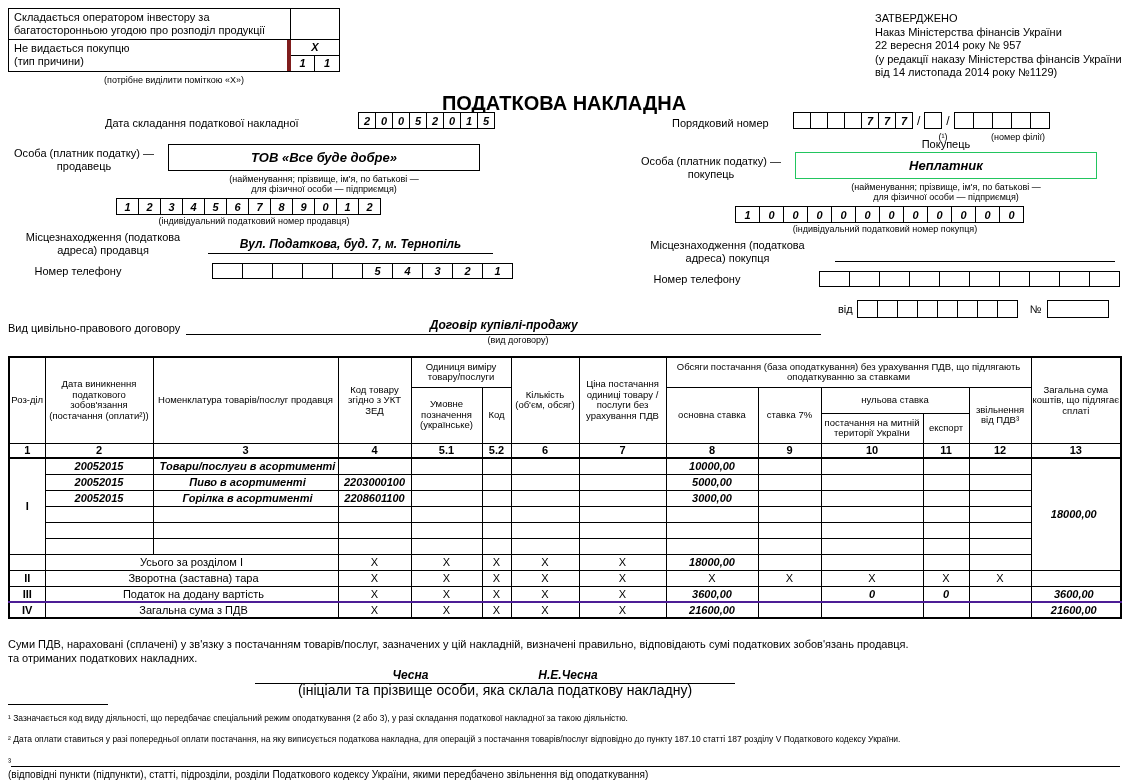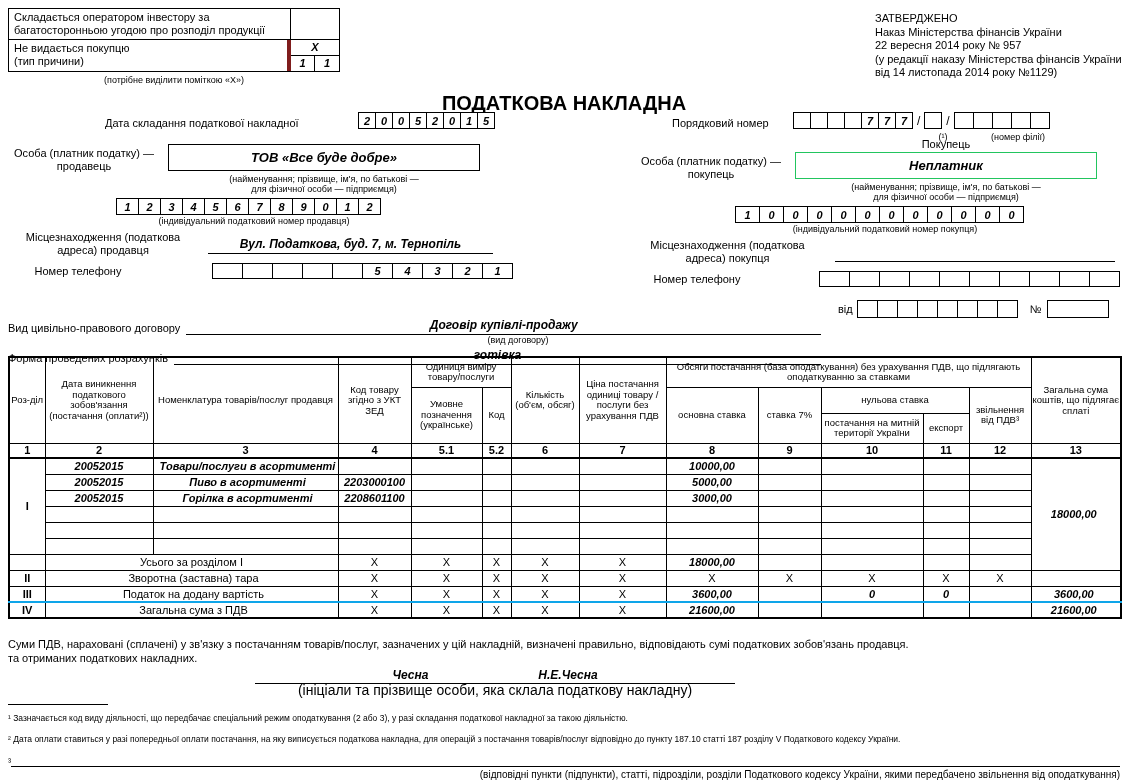--- a/index.html
+++ b/index.html
@@ -55,36 +55,36 @@
     font-weight:bold; text-align:center; height:15px; }
   #main-table tr.br { height:16px; }
   #main-table tr.br td { font-size:11px; text-align:center; vertical-align:middle; }
   #main-table td.v  { font-weight:bold; font-style:italic; }
   #main-table td.tl { text-align:left; padding-left:4px; }
   #main-table td.rn { font-weight:bold; font-style:normal; }
   #main-table td.x  { font-weight:normal; font-style:normal; }
   #main-table td.lbll { font-weight:normal; font-style:normal; text-align:left; padding-left:4px; }
   #main-table td.lblc { font-weight:normal; font-style:normal; text-align:center; }
   #main-table td.tot { text-align:right; padding-right:4px; vertical-align:middle; }
-  #main-table tr.r4 td { border-top:2px solid #0ea5e9; }
+  #main-table tr.r4 td { border-top:2px solid #4c1d95; }
 
   #declaration { left:8px; top:637px; font-size:11px; line-height:14px; width:1112px; }
   #signature { left:255px; top:668px; width:480px; }
   #signature .names { display:flex; justify-content:center; gap:110px;
     border-bottom:1.5px solid #000; font-weight:bold; font-style:italic;
     font-size:12px; padding-bottom:1px; }
   #signature .note { margin-top:1px; font-size:14px;text-align:center; }
 
   #footnotes { left:8px; top:704px; width:1112px; font-size:8.5px; }
   #footnotes .rule { width:100px; border-top:1px solid #000; margin-bottom:8px; }
   #footnotes .fn { margin-bottom:11px; }
   #footnotes .fn3 { display:flex; align-items:flex-end; }
   #footnotes .fn3 .mark { font-size:9px; }
   #footnotes .fn3 .line { flex:1; border-bottom:1.5px solid #000; height:12px; }
-  #footnotes .fn3-note { text-align:right; font-size:10px; margin-top:2px; }
+  #footnotes .fn3-note { text-align:left; font-size:10px; margin-top:2px; }
 </style>
 </head>
 <body>
 
 <div id="tl-box" class="abs">
   <div class="r1">
     <div class="t">Складається оператором інвестору за багатосторонньою угодою про розподіл продукції</div>
     <div class="rc"></div>
   </div>
   <div class="r2">
@@ -242,24 +242,20 @@
       </div>
   </div>
 </div>
 
 <div class="abs" style="left:8px; top:318px; width:1112px;">
   <div style="display:flex;">
     <div class="lab" style="white-space:nowrap; padding-top:4px;">Вид цивільно-правового договору</div>
     <div class="uline" style="width:635px; margin-left:6px;">Договір купівлі-продажу</div>
   </div>
   <div class="note" style="margin-left:190px; width:640px;">(вид договору)</div>
-  <div style="display:flex; margin-top:3px;">
-    <div class="lab" style="white-space:nowrap; padding-top:4px;">Форма проведених розрахунків</div>
-    <div class="uline" style="width:647px; margin-left:6px;">готівка</div>
-  </div>
 </div>
 <div class="abs" style="left:838px; top:300px; display:flex; align-items:center;">
   <span class="lab" style="padding-right:4px;">від</span>
   <div class="cellrow cells-vid">
       <div class="cell"></div>
       <div class="cell"></div>
       <div class="cell"></div>
       <div class="cell"></div>
       <div class="cell"></div>
       <div class="cell"></div>

